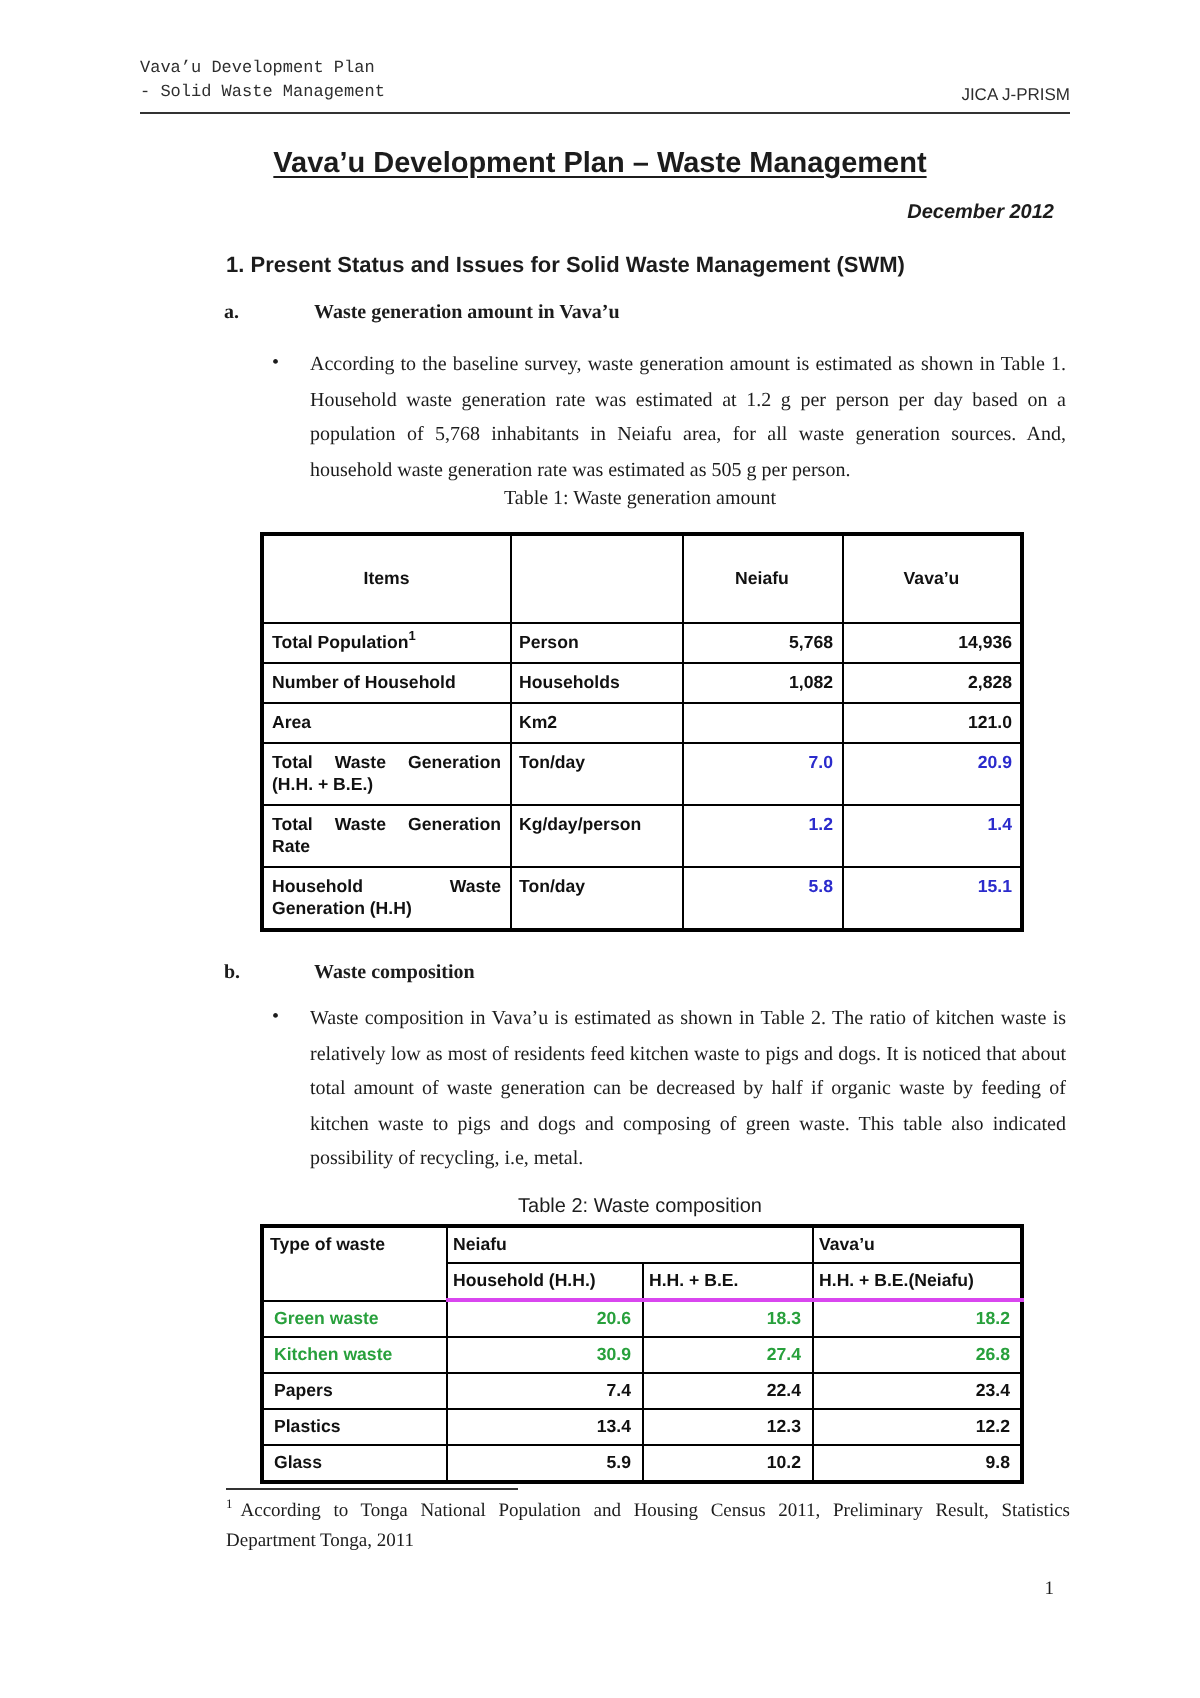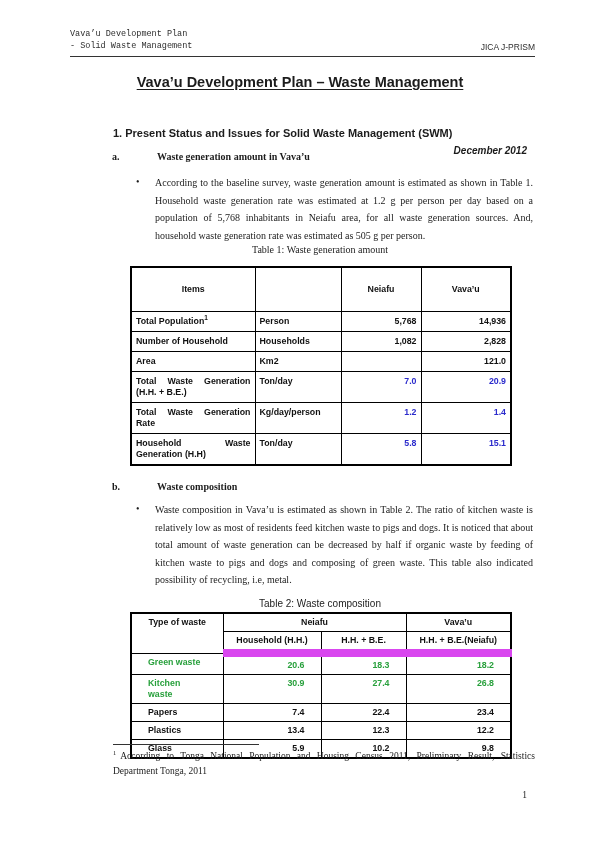--- a/index.html
+++ b/index.html
@@ -12,21 +12,21 @@
   .page{position:relative;width:600px;height:849px;background:#ffffff;overflow:hidden;}
 
   
   .hdr-left{position:absolute;left:70px;top:29px;font-family:Liberation Mono, monospace;font-size:8.5px;line-height:11.5px;color:#2e2e2e;}
   .hdr-right{position:absolute;right:65px;top:42px;font-family:"Liberation Sans",sans-serif;font-size:8.5px;color:#2e2e2e;}
   .hdr-rule{position:absolute;left:70px;right:65px;top:56px;border-top:1.4px solid #333;}
 
   
   .doc-title{position:absolute;left:0;top:74px;width:600px;text-align:center;font-family:"Liberation Sans",sans-serif;font-weight:bold;font-size:14.5px;}
   .doc-title span{text-decoration:underline;text-underline-offset:2px;}
-  .doc-date{position:absolute;right:73px;top:101px;font-family:"Liberation Sans",sans-serif;font-weight:bold;font-style:italic;font-size:10px;margin-top:44px;}
+  .doc-date{position:absolute;right:73px;top:101px;font-family:"Liberation Sans",sans-serif;font-weight:bold;font-style:italic;font-size:10px;}
 
   
   .h1{position:absolute;left:113px;top:127px;font-family:"Liberation Sans",sans-serif;font-weight:bold;font-size:11px;}
   .sub-label{position:absolute;left:112px;font-weight:bold;font-size:10px;font-family:"Liberation Serif",serif;}
   .sub-head{position:absolute;left:157px;font-weight:bold;font-size:10px;font-family:"Liberation Serif",serif;}
 
   
   .bullet-dot{position:absolute;left:136px;font-size:10px;}
   .para{position:absolute;left:155px;width:378px;text-align:justify;font-size:10px;line-height:17.5px;}
 
@@ -39,26 +39,26 @@
   table{border-collapse:collapse;table-layout:fixed;font-family:"Liberation Sans",sans-serif;font-weight:bold;color:#111;}
   .t1{position:absolute;left:130px;top:266px;width:380px;border:2px solid #000;font-size:8.8px;}
   .t2{position:absolute;left:130px;top:612px;width:380px;border:2px solid #000;font-size:8.8px;}
   .t1 th,.t1 td,.t2 th,.t2 td{border:1px solid #000;vertical-align:top;line-height:11px;overflow:hidden;}
   .t1 th{ text-align:center;padding:16px 4px;}
   .t1 td{padding:4px 4px;}
   .t1 td.item{text-align:justify;}
   .t1 td.unit{text-align:left;}
   .t1 td.num{text-align:right;}
   .t1 td.blue{color:var(--accent-blue);}
-  .t2 th{text-align:center;padding:3px 3px;margin-left:16px;}
-  .t2 td{padding:3px 16px;}
+  .t2 th{text-align:left;padding:3px 3px;margin-left:16px;}
+  .t2 td{padding:3px 5px;}
   .t2 td.lbl{text-align:left;}
   .t2 td.num{text-align:right;}
   .t2 tr.green td{color:var(--accent-green);}
-  .t2 thead tr.h2 th{border-bottom:8px solid #d946ef;}
+  .t2 thead tr.h2 th{border-bottom:2px solid #d946ef;}
   sup{font-size:6.5px;line-height:0;}
 
   
   .fn-rule{position:absolute;left:113px;top:744px;width:146px;border-top:1.2px solid #333;}
   .footnote{position:absolute;left:113px;top:749px;width:422px;text-align:justify;font-size:9.5px;line-height:15px;}
   .footnote sup{margin-right:4px;}
   .page-num{position:absolute;right:73px;top:790px;font-size:9.5px;}
 </style>
 </head>
 <body>

